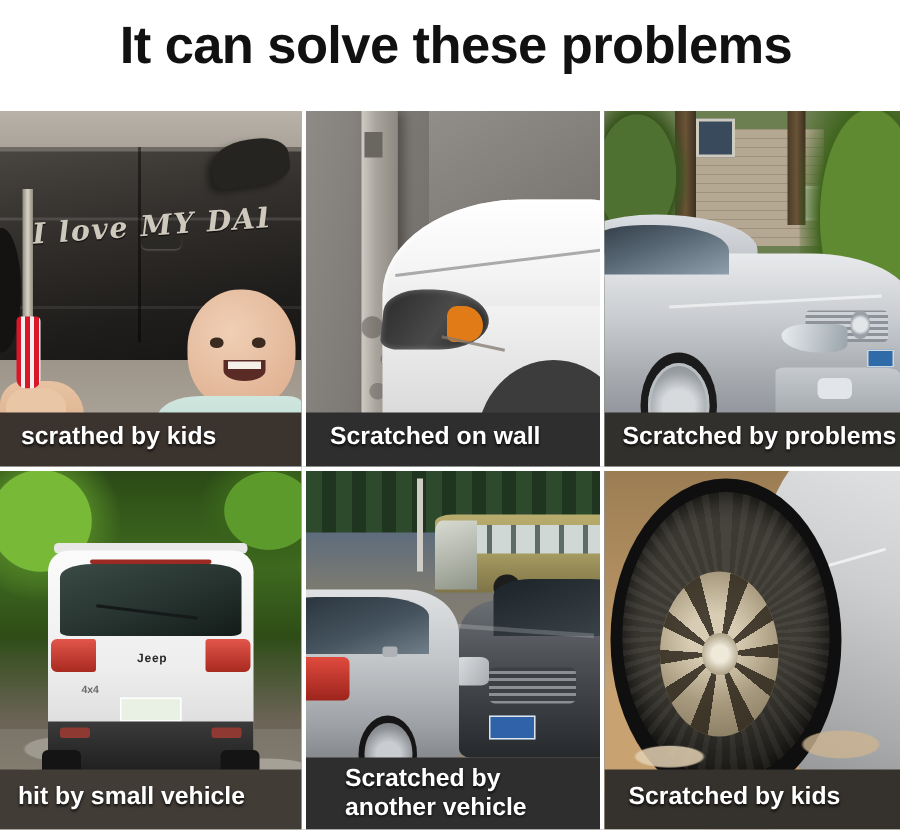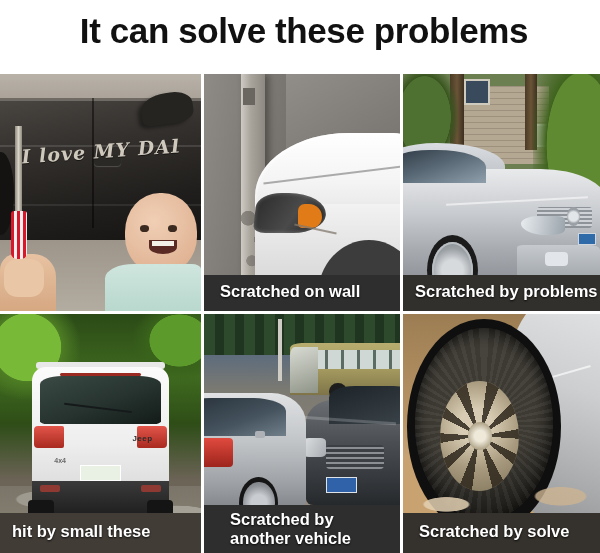--- a/index.html
+++ b/index.html
@@ -244,21 +244,21 @@
   .p4-wiper { position:absolute; left:32%; top:39%; width:34%; height:2px;
               background:#15191a; transform:rotate(7deg); }
   .p4-brakelight { position:absolute; left:30%; top:24.5%; width:40%; height:1.6%;
                    background:#9b2a22; border-radius:2px; }
   .p4-tl-l { position:absolute; left:17%; top:47%; width:15%; height:9%;
              background: linear-gradient(#e2554a,#a92a20); border-radius:4px 2px 2px 4px; }
   .p4-tl-r { position:absolute; right:17%; top:47%; width:15%; height:9%;
              background: linear-gradient(#e2554a,#a92a20); border-radius:2px 4px 4px 2px; }
   .p4-logo { position:absolute; left:43%; top:50%; width:15%; height:5%;
              color:#2b2b2b; font-size:8px; font-weight:bold; text-align:center;
-             letter-spacing:.5px;margin-left:41px; }
+             letter-spacing:.5px; }
   .p4-4x4 { position:absolute; left:27%; top:60%; width:12%; height:4%;
             color:#6b6b6b; font-size:7px; font-weight:bold; }
   .p4-plate { position:absolute; left:40%; top:63%; width:20%; height:7%;
               background:#e9f1e4; border:1.5px solid #ffffff; }
   .p4-bumper { position:absolute; left:16%; top:70%; width:68%; height:14%;
                background: linear-gradient(#3a3a3a,#1f1f1f); border-radius:0 0 8% 8%; }
   .p4-refl-l { position:absolute; left:20%; top:71.5%; width:10%; height:3%;
                background:#8e3a33; border-radius:2px; }
   .p4-refl-r { position:absolute; right:20%; top:71.5%; width:10%; height:3%;
                background:#8e3a33; border-radius:2px; }
@@ -383,20 +383,21 @@
         <div class="p1-girl-eye1"></div>
         <div class="p1-girl-eye2"></div>
         <div class="p1-girl-mouth"></div>
         <div class="p1-girl-teeth"></div>
         <div class="p1-girl-shirt"></div>
         <div class="p1-arm"></div>
         <div class="p1-tool-shaft"></div>
         <div class="p1-tool-grip"></div>
         <div class="p1-hand"></div>
       </div>
+      <div class="caption cap-brown">scrathed by kids</div>
     </div>
 
     <div class="cell gap-l">
       <div class="photo">
         <div class="p2-bg"></div>
         <div class="p2-wallback"></div>
         <div class="p2-pillar"></div>
         <div class="p2-pillar-spot"></div>
         <div class="p2-pillar-chips"></div>
         <div class="p2-hood"></div>
@@ -452,21 +453,21 @@
         <div class="p4-tl-r"></div>
         <div class="p4-logo">Jeep</div>
         <div class="p4-4x4">4x4</div>
         <div class="p4-plate"></div>
         <div class="p4-bumper"></div>
         <div class="p4-refl-l"></div>
         <div class="p4-refl-r"></div>
         <div class="p4-tire-l"></div>
         <div class="p4-tire-r"></div>
       </div>
-      <div class="caption cap-stones">hit by small these</div>
+      <div class="caption cap-stones">hit by small vehicle</div>
     </div>
 
     <div class="cell gap-l gap-t">
       <div class="photo">
         <div class="p5-sky"></div>
         <div class="p5-trees"></div>
         <div class="p5-pole"></div>
         <div class="p5-bus"></div>
         <div class="p5-bus-win"></div>
         <div class="p5-bus-front"></div>
@@ -496,17 +497,17 @@
         <div class="p6-fender"></div>
         <div class="p6-fender-line"></div>
         <div class="p6-arch"></div>
         <div class="p6-tire"></div>
         <div class="p6-tread"></div>
         <div class="p6-rim"></div>
         <div class="p6-spokes"></div>
         <div class="p6-hub"></div>
         <div class="p6-splash"></div>
       </div>
-      <div class="caption cap-mud">Scratched by solve</div>
+      <div class="caption cap-mud">Scratched by kids</div>
     </div>
 
   </div>
 </div>
 
 </body></html>

